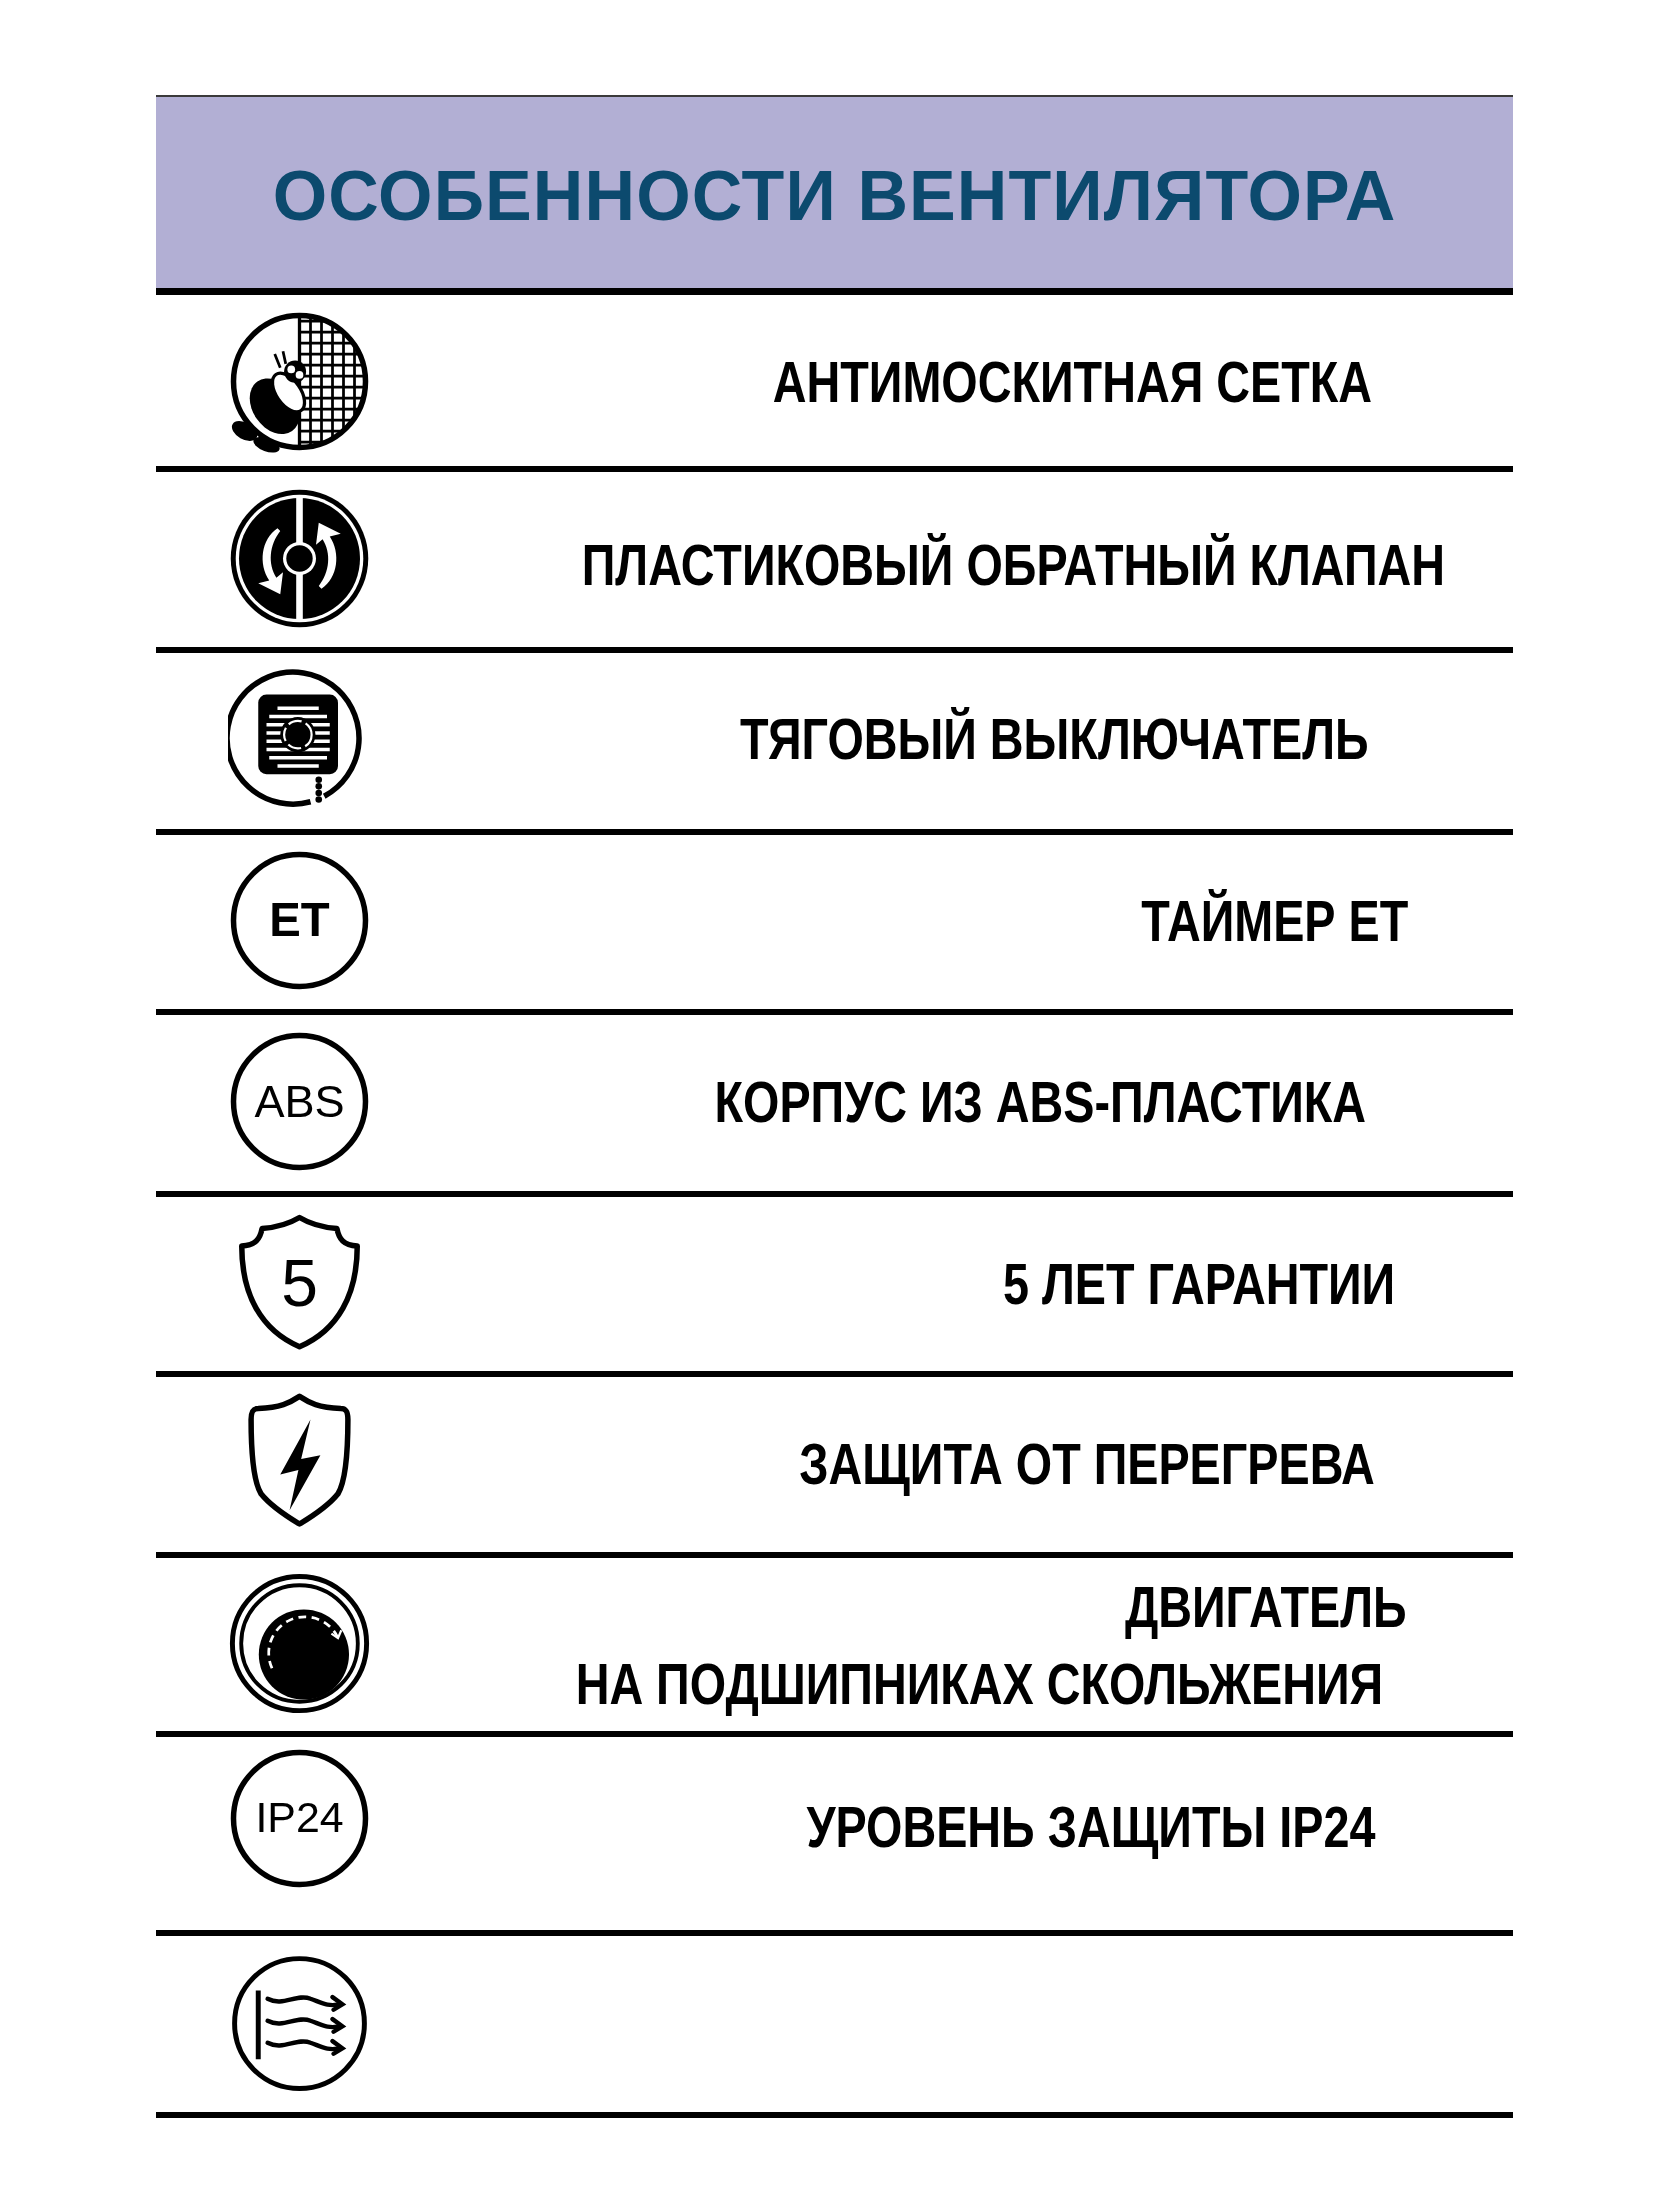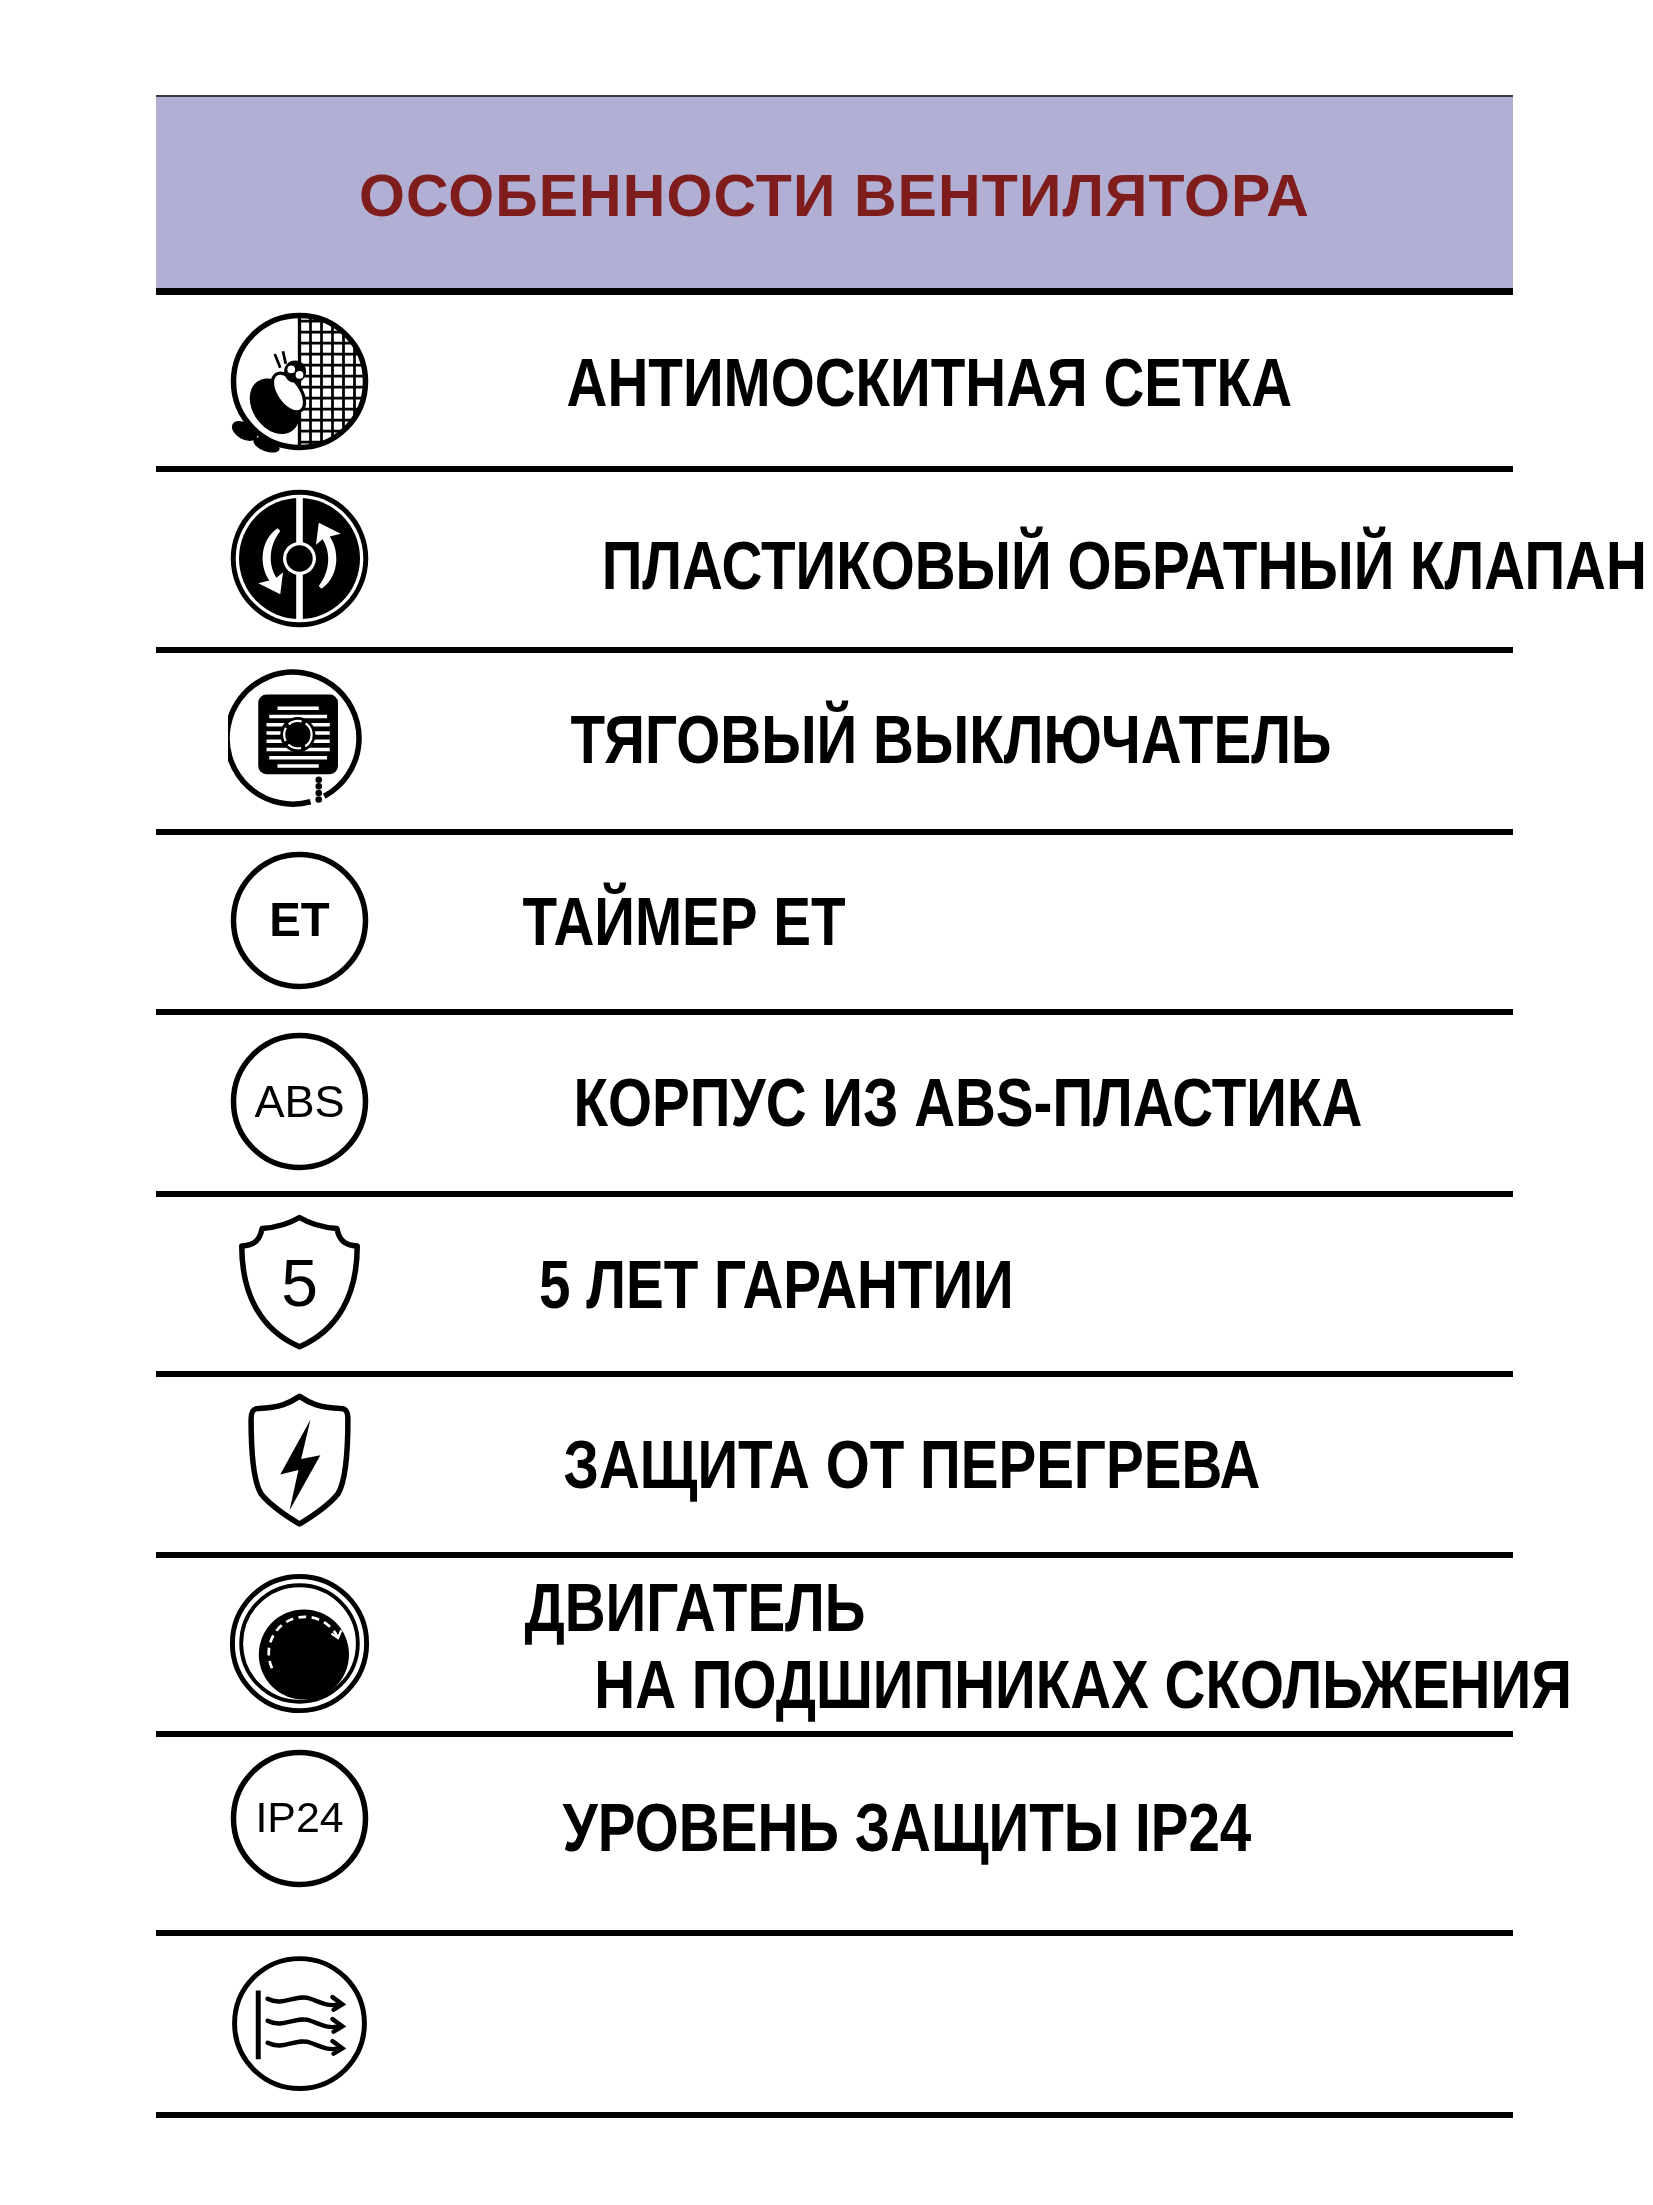--- a/index.html
+++ b/index.html
@@ -5,31 +5,31 @@
   html, body { margin:0; padding:0; background:#ffffff; }
   body { width:1654px; height:2205px; position:relative; overflow:hidden; font-family:"Liberation Sans", sans-serif; }
   .table { position:absolute; left:156px; top:95px; width:1357px; }
   .header {
     position:absolute; left:0; top:0; width:1357px; height:194px;
     background:#b2afd4; border-top:2.2px solid #3a3a3a; box-sizing:border-box;
   }
   .header-border { position:absolute; left:0; top:193px; width:1357px; height:6.6px; background:#000; }
   .header-title {
     position:absolute; left:0; top:52px; width:1357px; text-align:center;
-    font-weight:bold; font-size:59px; line-height:94px; color:#7f1d1d; letter-spacing:1.1px;
+    font-weight:bold; font-size:70px; line-height:94px; color:#0c4a6e; letter-spacing:1.1px;
     white-space:nowrap;
   }
   .header-title span { display:inline-block; transform:scaleX(1.0); }
   .row { position:absolute; left:0; width:1357px; }
   .row-line { position:absolute; left:0; width:1357px; height:5.5px; background:#000; }
   .icon { position:absolute; left:72px; width:143px; height:143px; }
   .icon svg { width:100%; height:100%; display:block; }
   .label {
-    position:absolute; left:331px; width:951px; text-align:left; color:#000;
-    font-weight:bold; font-size:69px; line-height:77px; white-space:nowrap;
+    position:absolute; left:331px; width:951px; text-align:right; color:#000;
+    font-weight:bold; font-size:57px; line-height:77px; white-space:nowrap;
   }
   .label span { display:inline-block; transform:scaleX(0.82); transform-origin:center; }
 </style>
 </head>
 <body>
 
 <div class="table">
 
   <div class="header">
     <div class="header-title"><span>ОСОБЕННОСТИ ВЕНТИЛЯТОРА</span></div>

